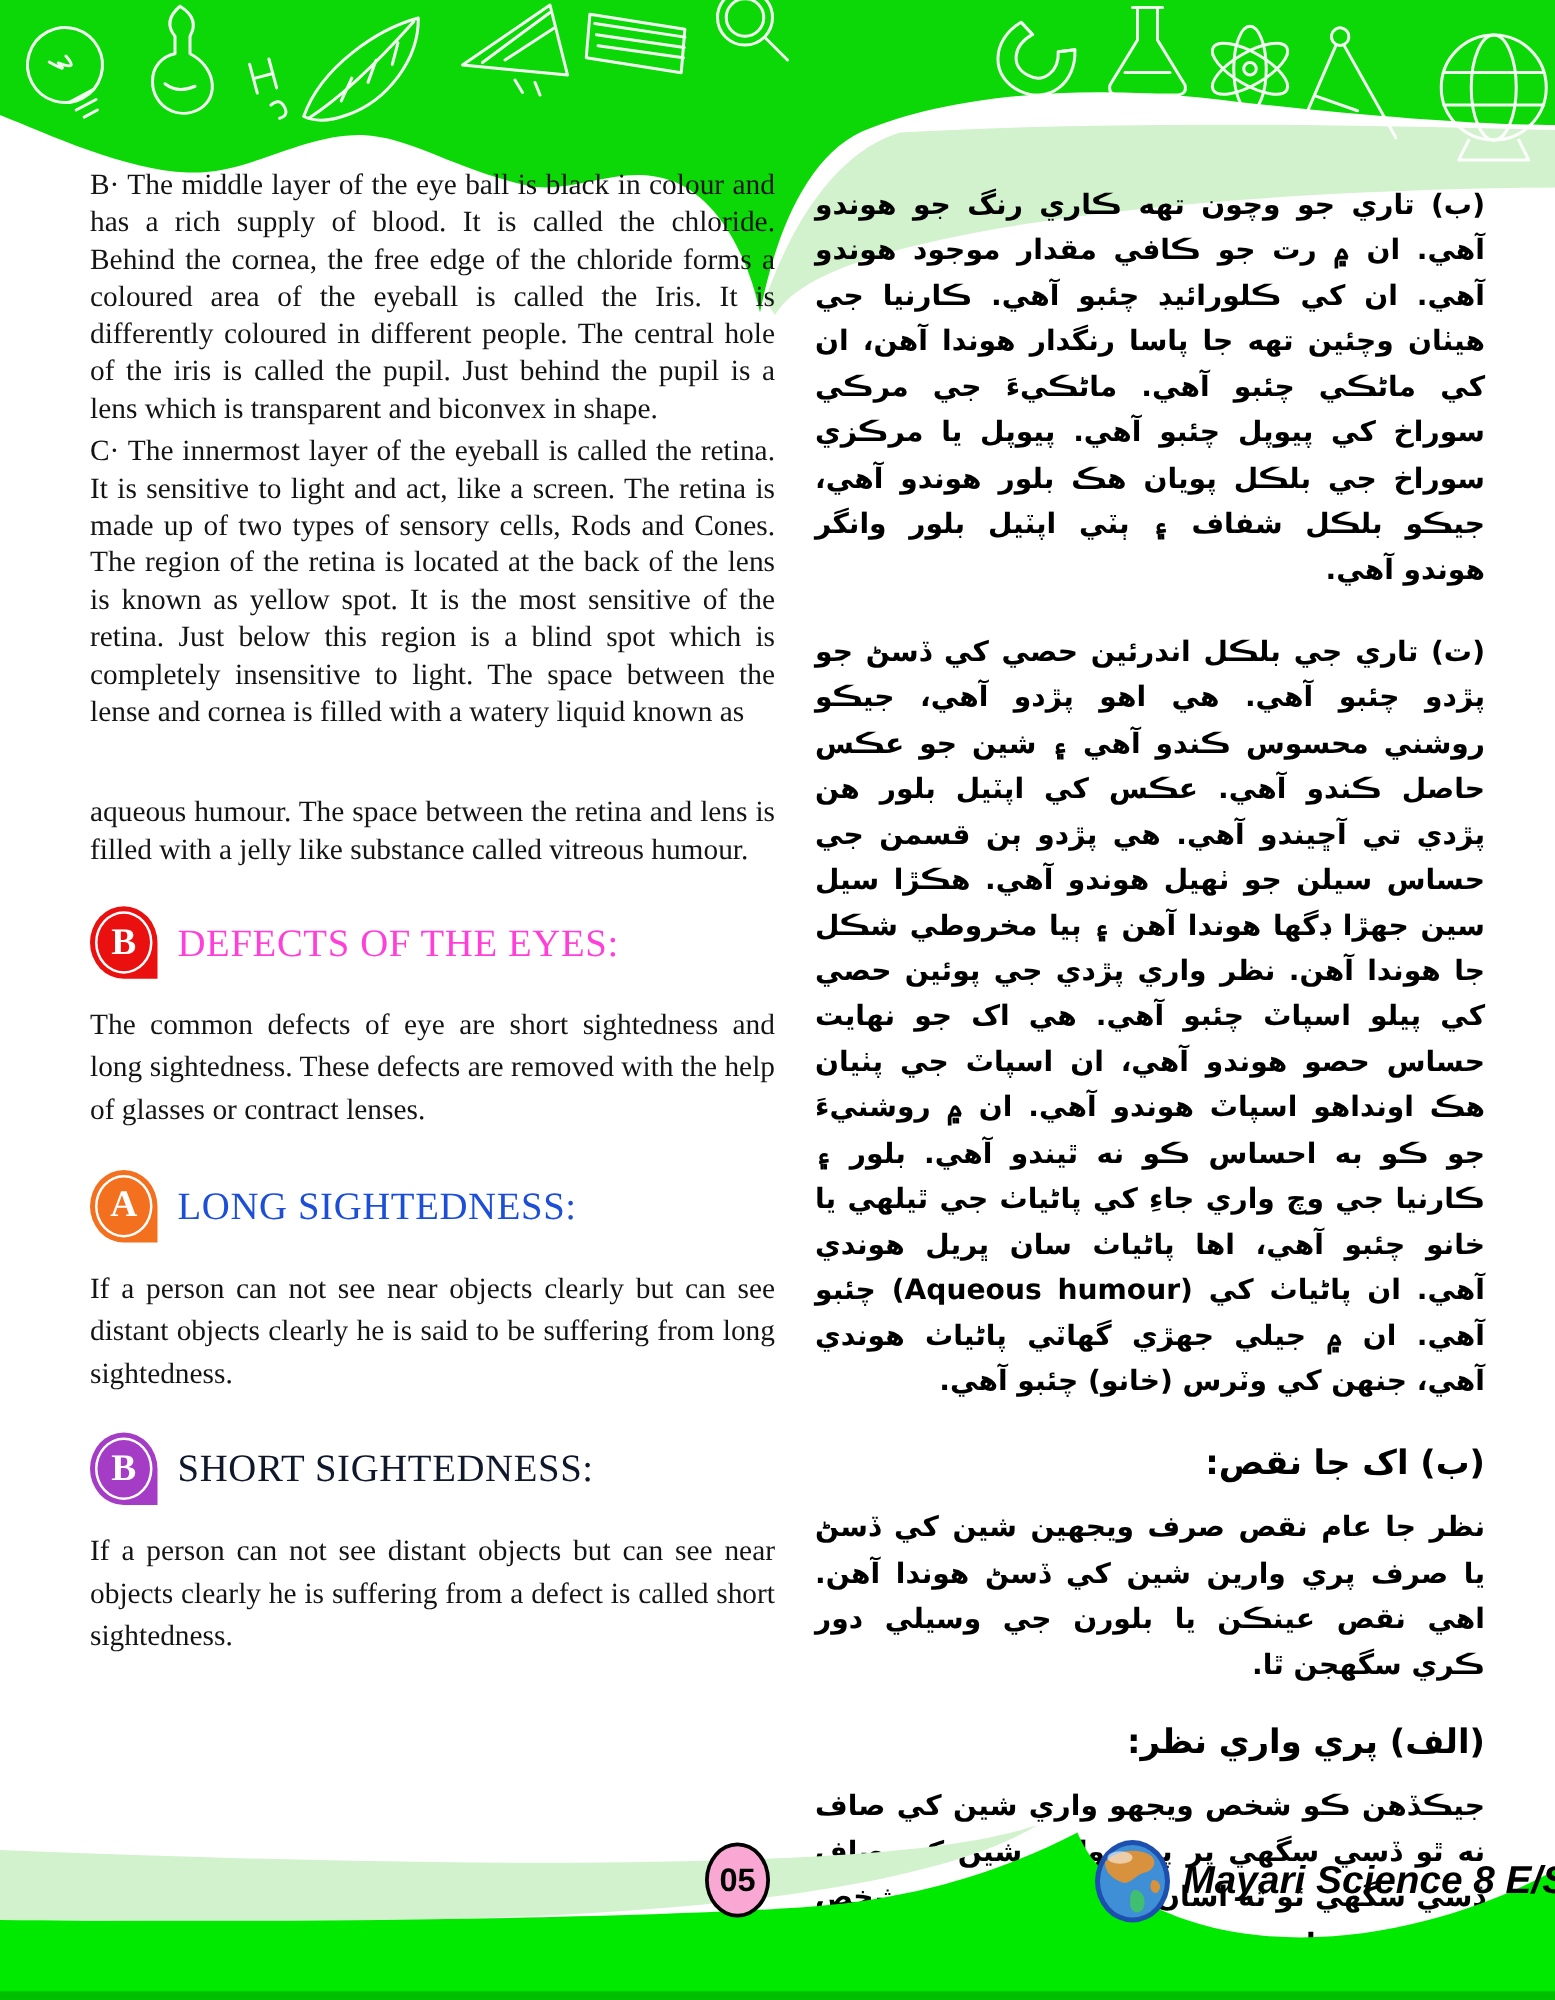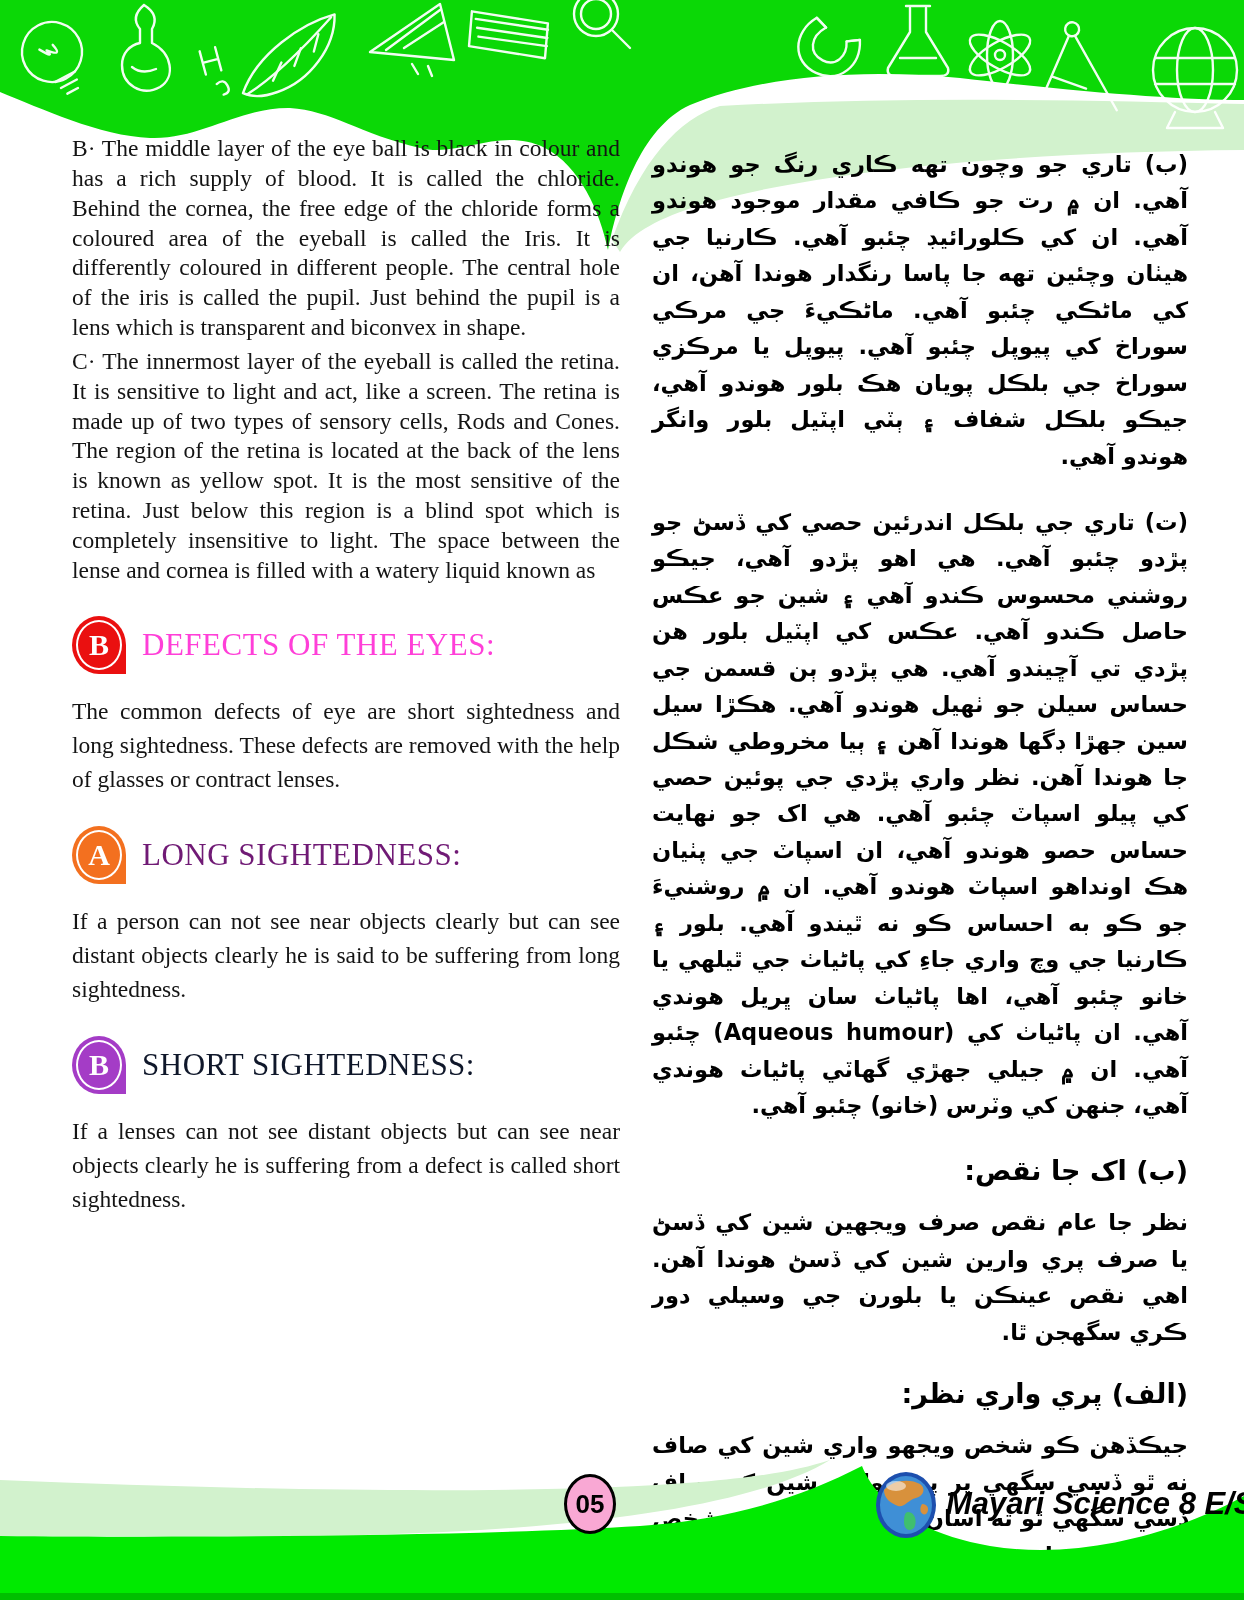--- a/index.html
+++ b/index.html
@@ -40,21 +40,21 @@
     border:2.5px solid #fff;border-radius:50%;
   }
   .b-red{background:#ea1010;}
   .b-orange{background:#f3701f;}
   .b-purple{background:#a43cc6;}
   .sec-title{
     margin:0;font-size:31px;font-weight:normal;letter-spacing:.5px;
     font-family:"Liberation Serif", serif;
   }
   .t-pink{color:#ff3fd8;}
-  .t-cyan{color:#701a75;}
+  .t-cyan{color:#1d4ed8;}
   .t-magenta{color:#0f172a;}
   .sec-body{margin:0 0 6px 0;line-height:1.45;}
   
   .sd-para{margin:0 0 30px 0;}
   .sd-head{margin:4px 0 16px 0;font-size:27px;line-height:1.3;}
   .sd-body{margin:0 0 26px 0;}
   
   .page-badge{
     position:absolute;left:564px;top:44px;width:46px;height:54px;
     background:#f9a8d4;border:3px solid #000;border-radius:50%;
@@ -142,38 +142,39 @@
       <ellipse cx="0" cy="0" rx="18" ry="42"></ellipse>
       <path d="M-40,-12 L40,-12 M-40,14 L40,14"></path>
       <path d="M-20,42 L-28,58 M20,42 L28,58 M-28,58 L28,58"></path>
     </g>
   </g>
 </svg>
 
 <div class="col-left">
   <p class="en-para">B· The middle layer of the eye ball is black in colour and has a rich supply of blood. It is called the chloride. Behind the cornea, the free edge of the chloride forms a coloured area of the eyeball is called the Iris. It is differently coloured in different people. The central hole of the iris is called the pupil. Just behind the pupil is a lens which is transparent and biconvex in shape.</p>
   <p class="en-para">C· The innermost layer of the eyeball is called the retina. It is sensitive to light and act, like a screen. The retina is made up of two types of sensory cells, Rods and Cones. The region of the retina is located at the back of the lens is known as yellow spot. It is the most sensitive of the retina. Just below this region is a blind spot which is completely insensitive to light. The space between the lense and cornea is filled with a watery liquid known as</p>
+  <p class="en-para gap-top">aqueous humour. The space between the retina and lens is filled with a jelly like substance called vitreous humour.</p>
 
   <div class="section-head">
     <span class="badge b-red">B</span>
     <h2 class="sec-title t-pink">DEFECTS OF THE EYES:</h2>
   </div>
   <p class="en-para sec-body">The common defects of eye are short sightedness and long sightedness. These defects are removed with the help of glasses or contract lenses.</p>
 
   <div class="section-head">
     <span class="badge b-orange">A</span>
     <h2 class="sec-title t-cyan">LONG SIGHTEDNESS:</h2>
   </div>
   <p class="en-para sec-body">If a person can not see near objects clearly but can see distant objects clearly he is said to be suffering from long sightedness.</p>
 
   <div class="section-head">
     <span class="badge b-purple">B</span>
     <h2 class="sec-title t-magenta">SHORT SIGHTEDNESS:</h2>
   </div>
-  <p class="en-para sec-body">If a lenses can not see distant objects but can see near objects clearly he is suffering from a defect is called short sightedness.</p>
+  <p class="en-para sec-body">If a person can not see distant objects but can see near objects clearly he is suffering from a defect is called short sightedness.</p>
 </div>
 
 <div class="col-right">
   <p class="sd-para">(ب) تاري جو وچون تهه ڪاري رنگ جو هوندو آهي. ان ۾ رت جو ڪافي مقدار موجود هوندو آهي. ان کي ڪلورائيڊ چئبو آهي. ڪارنيا جي هيٺان وچئين تهه جا پاسا رنگدار هوندا آهن، ان کي ماڻڪي چئبو آهي. ماڻڪيءَ جي مرڪي سوراخ کي پيوپل چئبو آهي. پيوپل يا مرڪزي سوراخ جي بلڪل پويان هڪ بلور هوندو آهي، جيڪو بلڪل شفاف ۽ ٻٽي اپٽيل بلور وانگر هوندو آهي.</p>
   <p class="sd-para">(ت) تاري جي بلڪل اندرئين حصي کي ڏسڻ جو پڙدو چئبو آهي. هي اهو پڙدو آهي، جيڪو روشني محسوس ڪندو آهي ۽ شين جو عڪس حاصل ڪندو آهي. عڪس کي اپٽيل بلور هن پڙدي تي آڇيندو آهي. هي پڙدو ٻن قسمن جي حساس سيلن جو ٺهيل هوندو آهي. هڪڙا سيل سين جهڙا ڊگها هوندا آهن ۽ ٻيا مخروطي شڪل جا هوندا آهن. نظر واري پڙدي جي پوئين حصي کي پيلو اسپاٽ چئبو آهي. هي اک جو نهايت حساس حصو هوندو آهي، ان اسپاٽ جي پٺيان هڪ اونداهو اسپاٽ هوندو آهي. ان ۾ روشنيءَ جو ڪو به احساس ڪو نه ٿيندو آهي. بلور ۽ ڪارنيا جي وچ واري جاءِ کي پاڻياٺ جي ٿيلهي يا خانو چئبو آهي، اها پاڻياٺ سان ڀريل هوندي آهي. ان پاڻياٺ کي (Aqueous humour) چئبو آهي. ان ۾ جيلي جهڙي گهاٽي پاڻياٺ هوندي آهي، جنهن کي وٽرس (خانو) چئبو آهي.</p>
 
   <h3 class="sd-head">(ب) اک جا نقص:</h3>
   <p class="sd-body">نظر جا عام نقص صرف ويجهين شين کي ڏسڻ يا صرف پري وارين شين کي ڏسڻ هوندا آهن. اهي نقص عينڪن يا بلورن جي وسيلي دور ڪري سگهجن ٿا.</p>
 
   <h3 class="sd-head">(الف) پري واري نظر:</h3>

